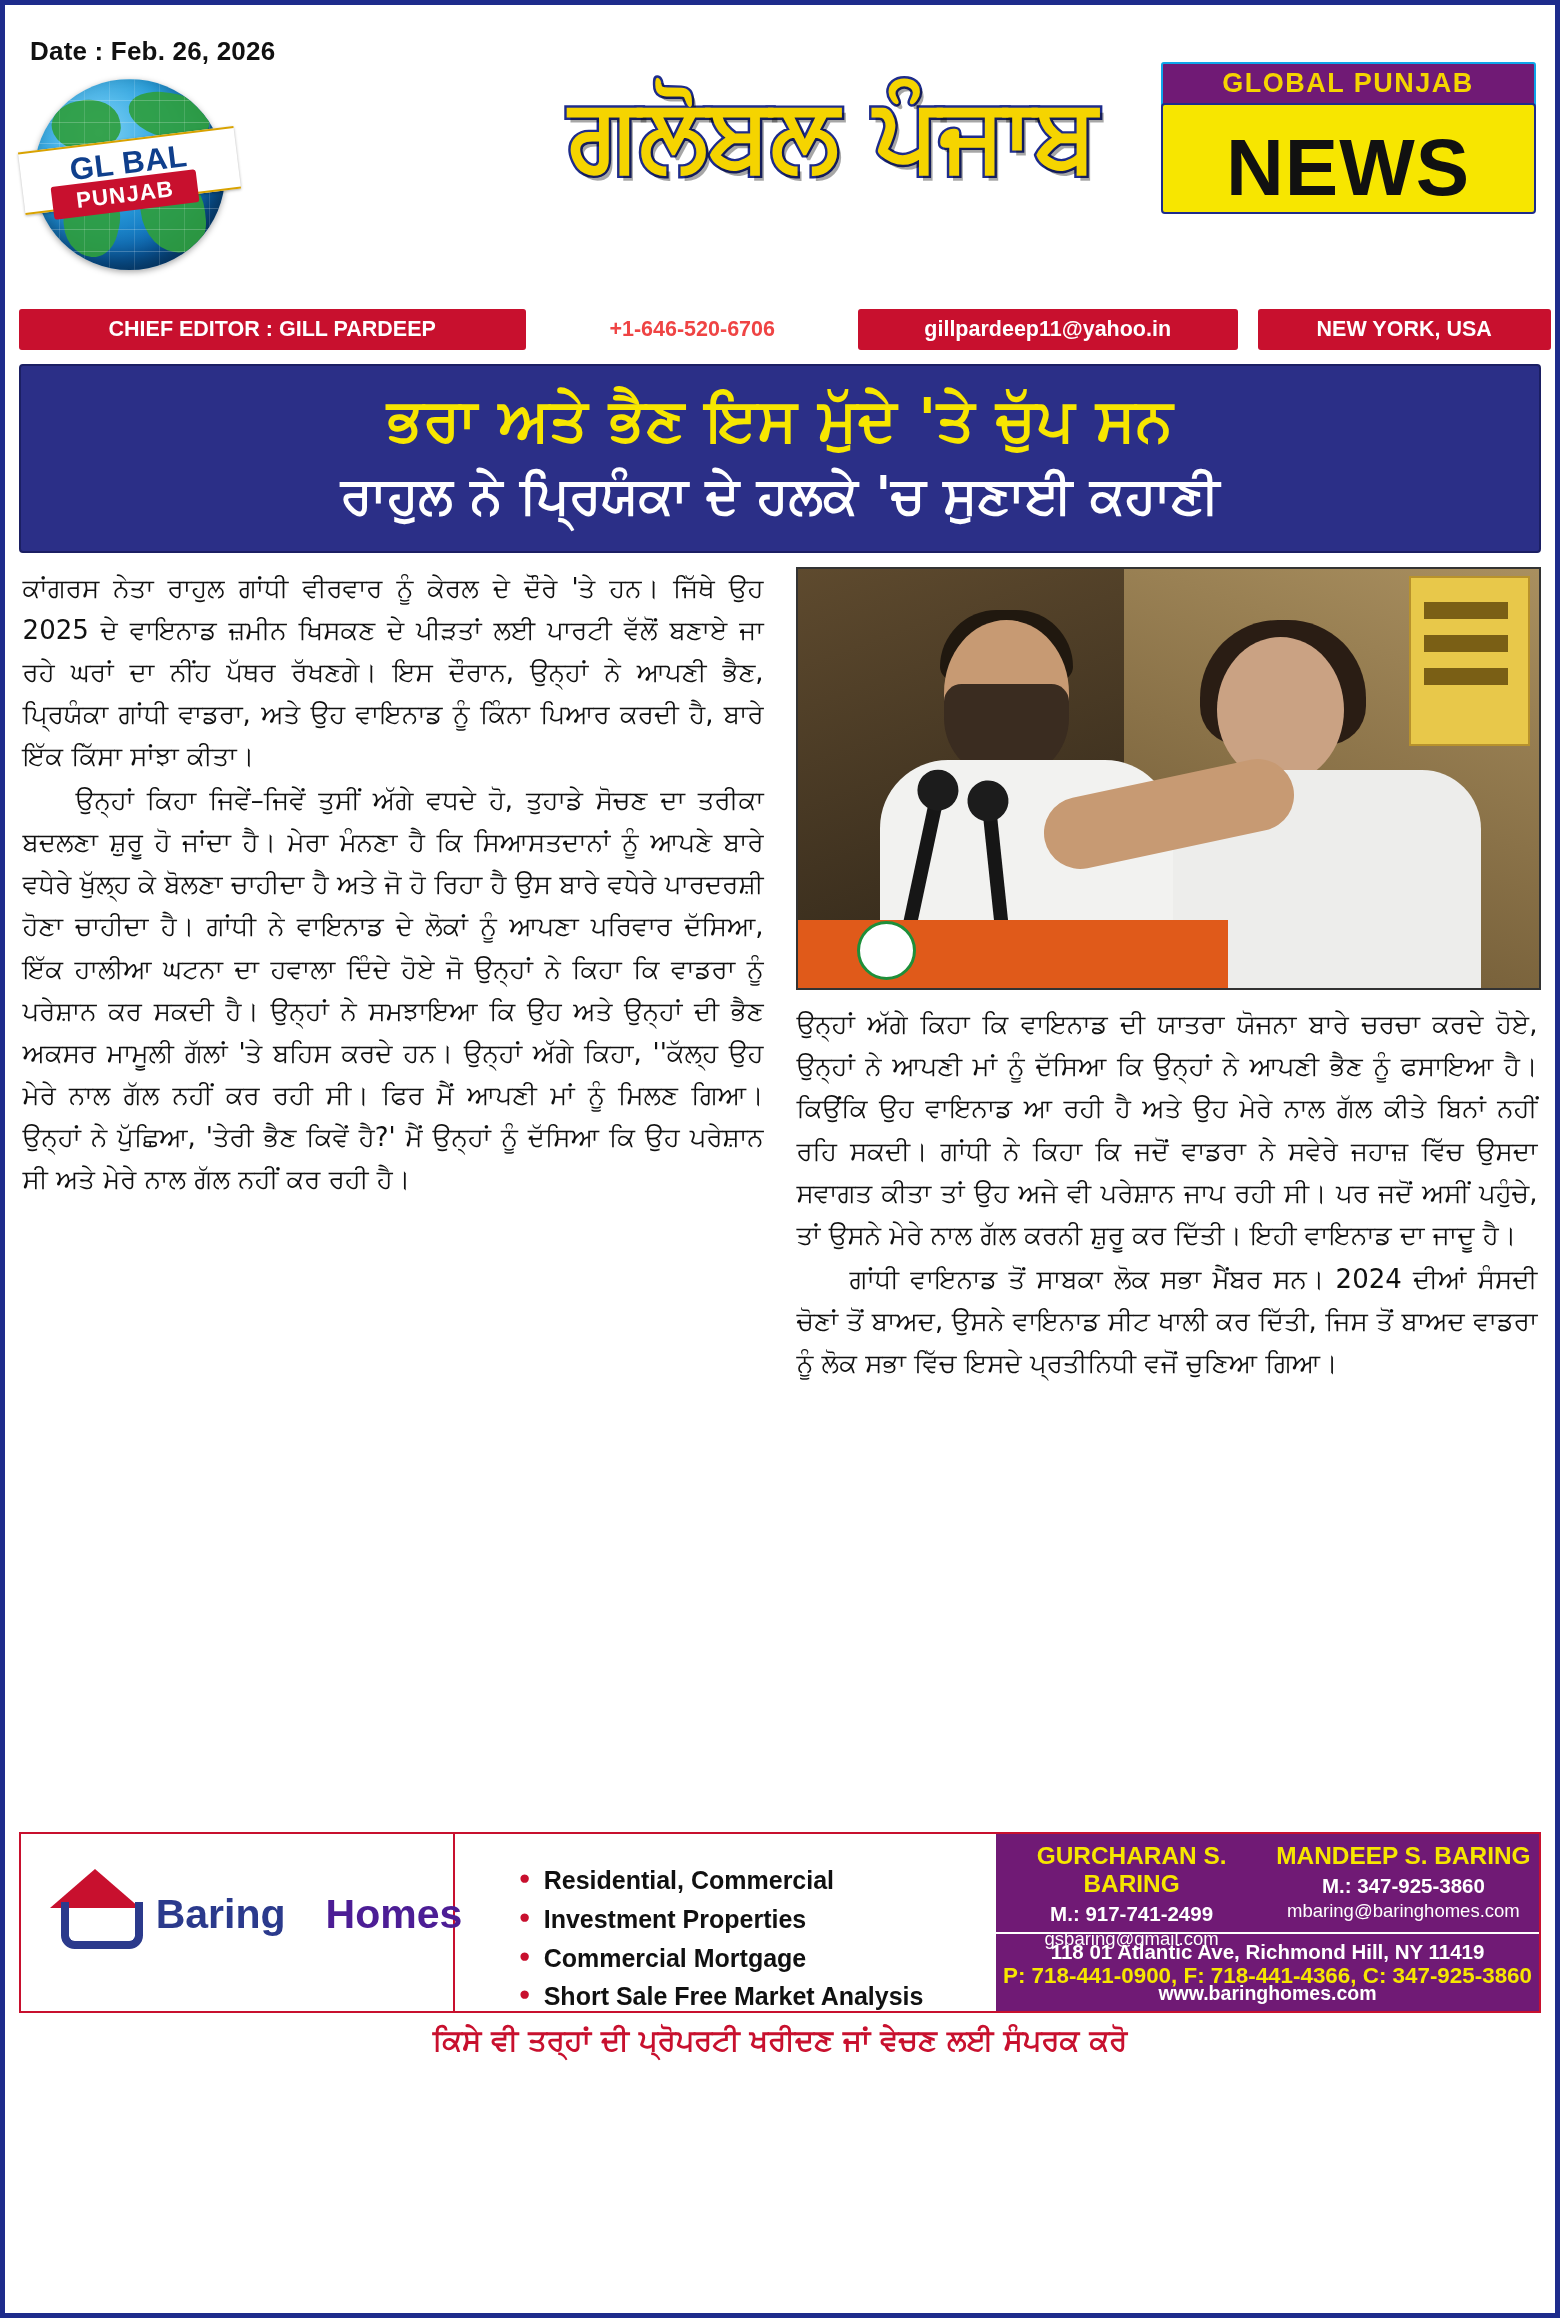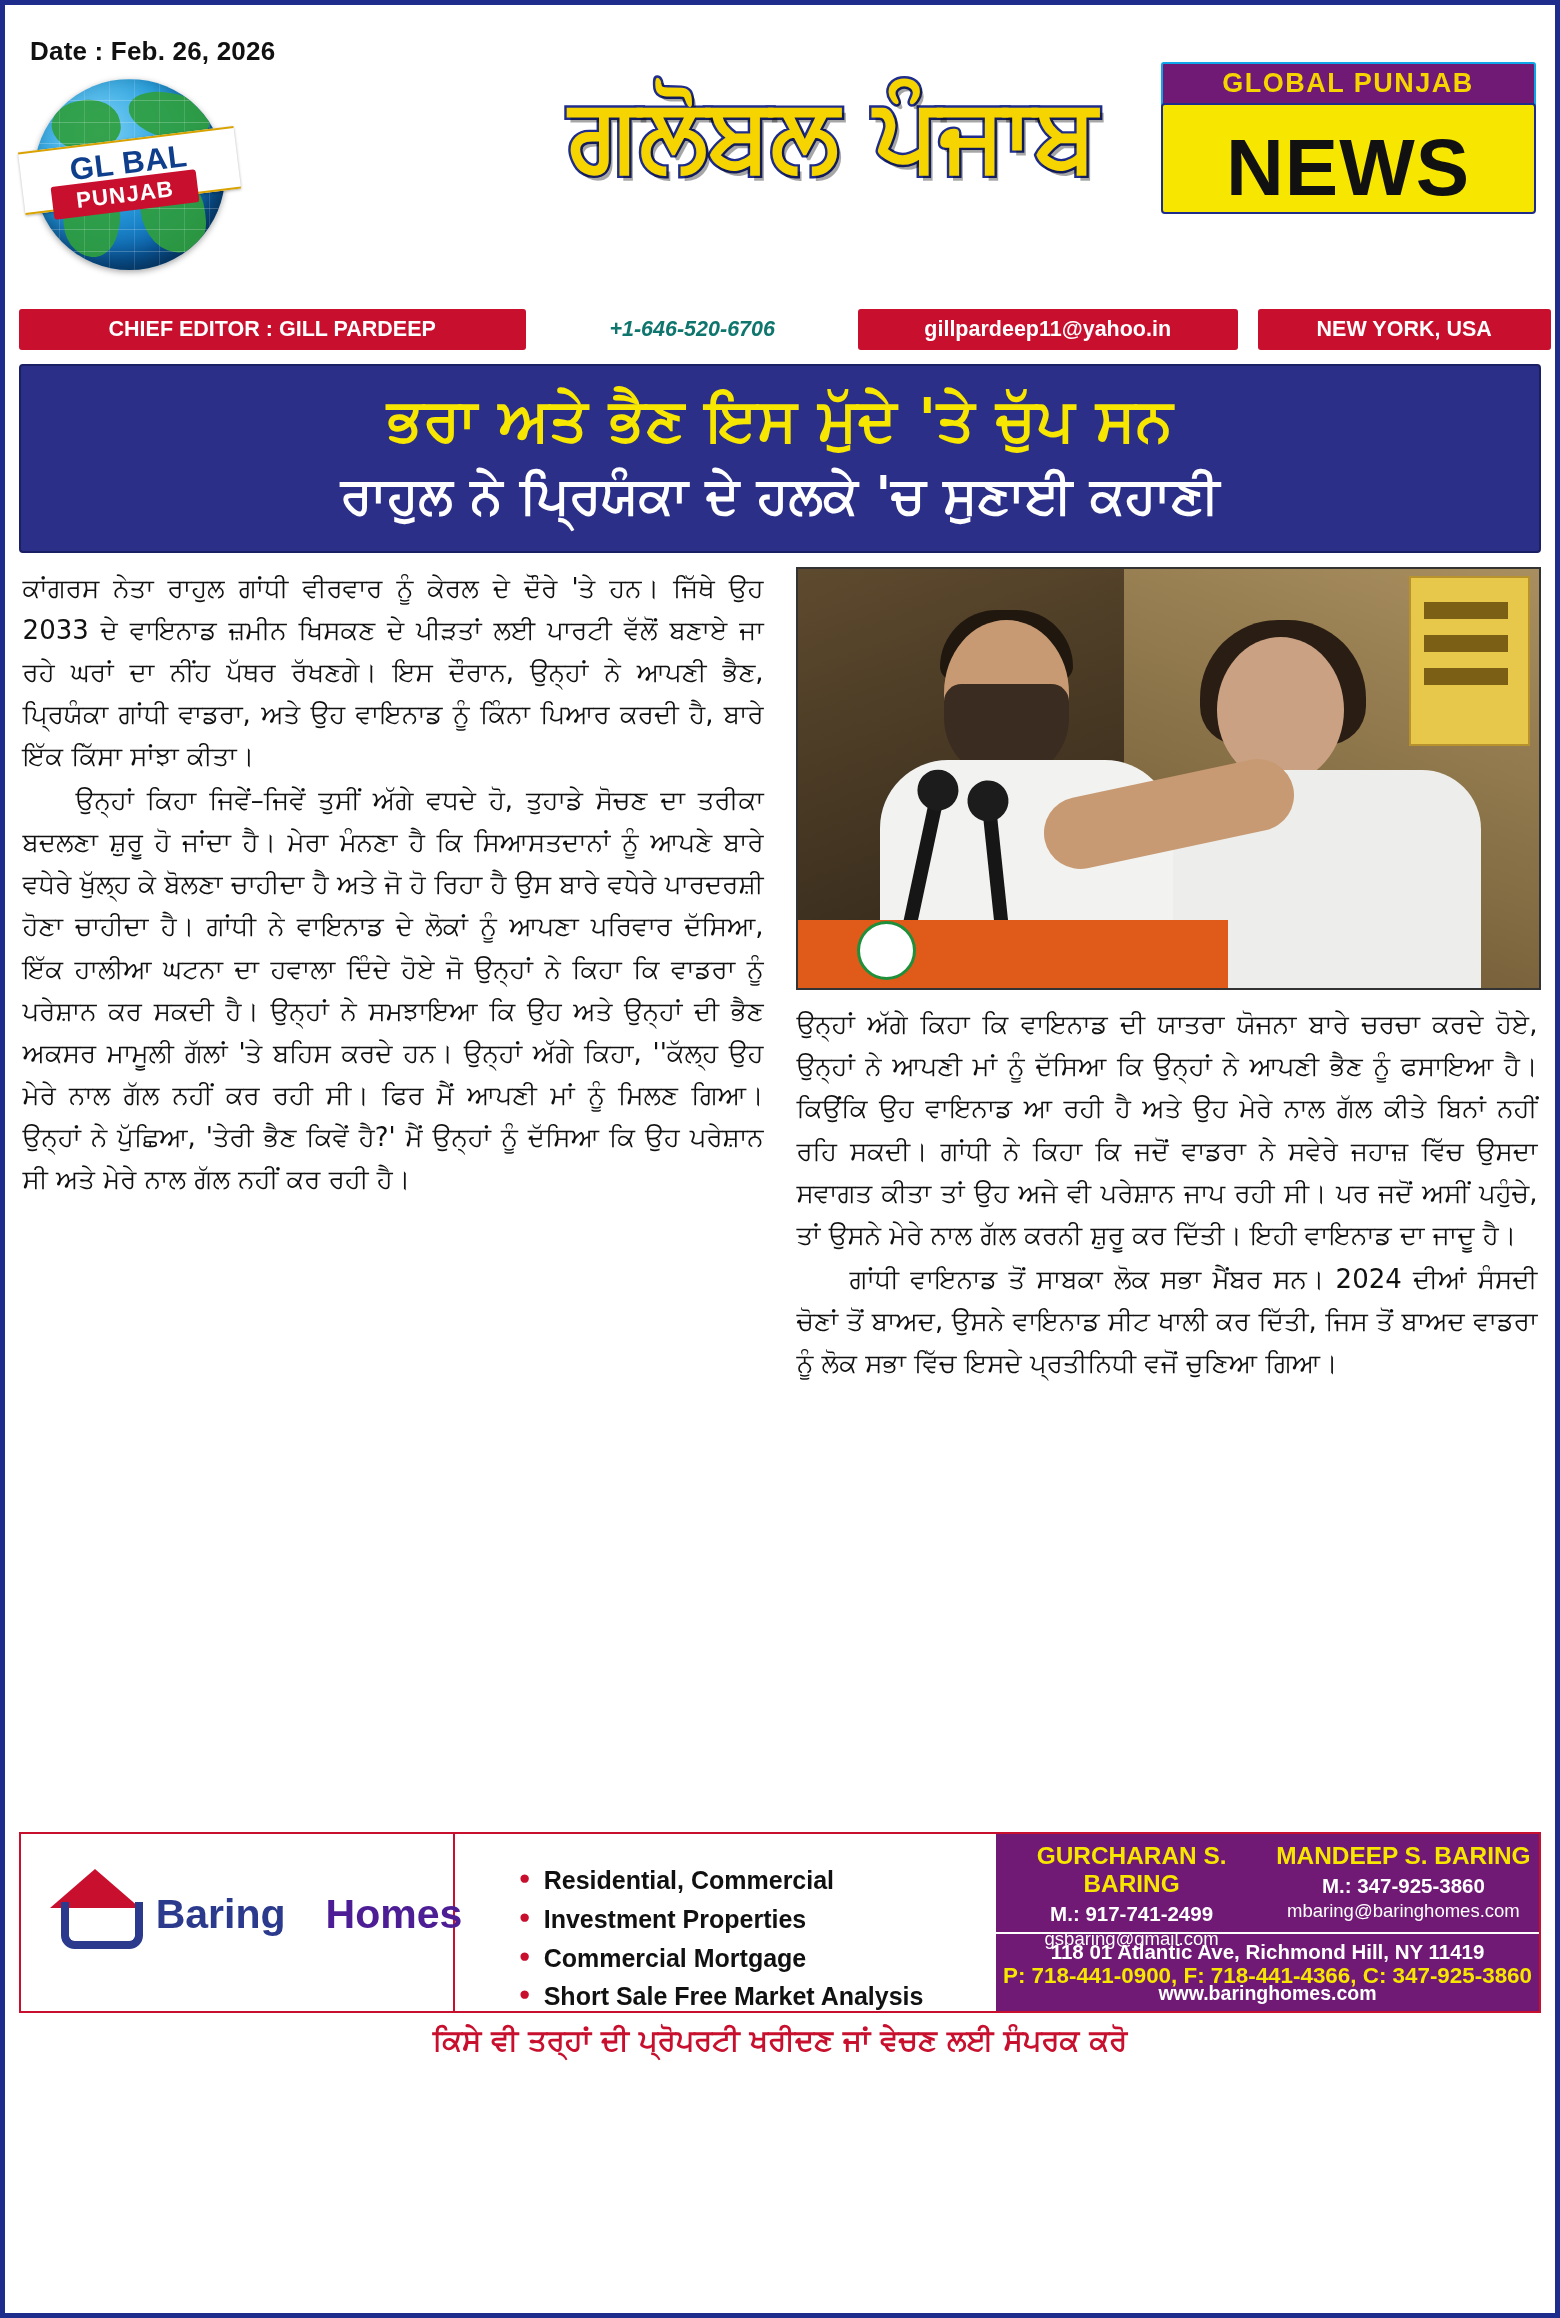--- a/index.html
+++ b/index.html
@@ -186,21 +186,21 @@
     height: 41px;
     line-height: 41px;
     font-size: 21.5px;
     font-weight: bold;
     color: #ffffff;
     text-align: center;
     border-radius: 2.9px;
   }
   .cb-red { background: #c8102e; }
   .cb-editor { left: 0; width: 507px; }
-  .cb-phone { left: 527px; width: 293px; background: #ffffff; color: #0f766e; font-style: italic; }
+  .cb-phone { left: 527px; width: 293px; background: #ffffff; color: #ef4444; }
   .cb-email { left: 839px; width: 380px; }
   .cb-city { left: 1239px; width: 293px; }
 
   
   .headline-band {
     margin: 9.8px 13.7px 0 13.7px;
     background: #2b2f87;
     border: 2.9px solid #1b1f63;
     border-radius: 3.9px;
     padding: 17.6px 9.8px 21.5px 9.8px;
@@ -423,21 +423,21 @@
     <div class="cb cb-red cb-city">NEW YORK, USA</div>
   </div>
 
   <div class="headline-band">
     <div class="headline-main">ਭਰਾ ਅਤੇ ਭੈਣ ਇਸ ਮੁੱਦੇ 'ਤੇ ਚੁੱਪ ਸਨ</div>
     <div class="headline-sub">ਰਾਹੁਲ ਨੇ ਪ੍ਰਿਯੰਕਾ ਦੇ ਹਲਕੇ 'ਚ ਸੁਣਾਈ ਕਹਾਣੀ</div>
   </div>
 
   <div class="body-wrap">
     <div class="col col-left">
-      <p>ਕਾਂਗਰਸ ਨੇਤਾ ਰਾਹੁਲ ਗਾਂਧੀ ਵੀਰਵਾਰ ਨੂੰ ਕੇਰਲ ਦੇ ਦੌਰੇ 'ਤੇ ਹਨ। ਜਿੱਥੇ ਉਹ 2033 ਦੇ ਵਾਇਨਾਡ ਜ਼ਮੀਨ ਖਿਸਕਣ ਦੇ ਪੀੜਤਾਂ ਲਈ ਪਾਰਟੀ ਵੱਲੋਂ ਬਣਾਏ ਜਾ ਰਹੇ ਘਰਾਂ ਦਾ ਨੀਂਹ ਪੱਥਰ ਰੱਖਣਗੇ। ਇਸ ਦੌਰਾਨ, ਉਨ੍ਹਾਂ ਨੇ ਆਪਣੀ ਭੈਣ, ਪ੍ਰਿਯੰਕਾ ਗਾਂਧੀ ਵਾਡਰਾ, ਅਤੇ ਉਹ ਵਾਇਨਾਡ ਨੂੰ ਕਿੰਨਾ ਪਿਆਰ ਕਰਦੀ ਹੈ, ਬਾਰੇ ਇੱਕ ਕਿੱਸਾ ਸਾਂਝਾ ਕੀਤਾ।</p>
+      <p>ਕਾਂਗਰਸ ਨੇਤਾ ਰਾਹੁਲ ਗਾਂਧੀ ਵੀਰਵਾਰ ਨੂੰ ਕੇਰਲ ਦੇ ਦੌਰੇ 'ਤੇ ਹਨ। ਜਿੱਥੇ ਉਹ 2025 ਦੇ ਵਾਇਨਾਡ ਜ਼ਮੀਨ ਖਿਸਕਣ ਦੇ ਪੀੜਤਾਂ ਲਈ ਪਾਰਟੀ ਵੱਲੋਂ ਬਣਾਏ ਜਾ ਰਹੇ ਘਰਾਂ ਦਾ ਨੀਂਹ ਪੱਥਰ ਰੱਖਣਗੇ। ਇਸ ਦੌਰਾਨ, ਉਨ੍ਹਾਂ ਨੇ ਆਪਣੀ ਭੈਣ, ਪ੍ਰਿਯੰਕਾ ਗਾਂਧੀ ਵਾਡਰਾ, ਅਤੇ ਉਹ ਵਾਇਨਾਡ ਨੂੰ ਕਿੰਨਾ ਪਿਆਰ ਕਰਦੀ ਹੈ, ਬਾਰੇ ਇੱਕ ਕਿੱਸਾ ਸਾਂਝਾ ਕੀਤਾ।</p>
       <p class="indent">ਉਨ੍ਹਾਂ ਕਿਹਾ ਜਿਵੇਂ–ਜਿਵੇਂ ਤੁਸੀਂ ਅੱਗੇ ਵਧਦੇ ਹੋ, ਤੁਹਾਡੇ ਸੋਚਣ ਦਾ ਤਰੀਕਾ ਬਦਲਣਾ ਸ਼ੁਰੂ ਹੋ ਜਾਂਦਾ ਹੈ। ਮੇਰਾ ਮੰਨਣਾ ਹੈ ਕਿ ਸਿਆਸਤਦਾਨਾਂ ਨੂੰ ਆਪਣੇ ਬਾਰੇ ਵਧੇਰੇ ਖੁੱਲ੍ਹ ਕੇ ਬੋਲਣਾ ਚਾਹੀਦਾ ਹੈ ਅਤੇ ਜੋ ਹੋ ਰਿਹਾ ਹੈ ਉਸ ਬਾਰੇ ਵਧੇਰੇ ਪਾਰਦਰਸ਼ੀ ਹੋਣਾ ਚਾਹੀਦਾ ਹੈ। ਗਾਂਧੀ ਨੇ ਵਾਇਨਾਡ ਦੇ ਲੋਕਾਂ ਨੂੰ ਆਪਣਾ ਪਰਿਵਾਰ ਦੱਸਿਆ, ਇੱਕ ਹਾਲੀਆ ਘਟਨਾ ਦਾ ਹਵਾਲਾ ਦਿੰਦੇ ਹੋਏ ਜੋ ਉਨ੍ਹਾਂ ਨੇ ਕਿਹਾ ਕਿ ਵਾਡਰਾ ਨੂੰ ਪਰੇਸ਼ਾਨ ਕਰ ਸਕਦੀ ਹੈ। ਉਨ੍ਹਾਂ ਨੇ ਸਮਝਾਇਆ ਕਿ ਉਹ ਅਤੇ ਉਨ੍ਹਾਂ ਦੀ ਭੈਣ ਅਕਸਰ ਮਾਮੂਲੀ ਗੱਲਾਂ 'ਤੇ ਬਹਿਸ ਕਰਦੇ ਹਨ। ਉਨ੍ਹਾਂ ਅੱਗੇ ਕਿਹਾ, ''ਕੱਲ੍ਹ ਉਹ ਮੇਰੇ ਨਾਲ ਗੱਲ ਨਹੀਂ ਕਰ ਰਹੀ ਸੀ। ਫਿਰ ਮੈਂ ਆਪਣੀ ਮਾਂ ਨੂੰ ਮਿਲਣ ਗਿਆ। ਉਨ੍ਹਾਂ ਨੇ ਪੁੱਛਿਆ, 'ਤੇਰੀ ਭੈਣ ਕਿਵੇਂ ਹੈ?' ਮੈਂ ਉਨ੍ਹਾਂ ਨੂੰ ਦੱਸਿਆ ਕਿ ਉਹ ਪਰੇਸ਼ਾਨ ਸੀ ਅਤੇ ਮੇਰੇ ਨਾਲ ਗੱਲ ਨਹੀਂ ਕਰ ਰਹੀ ਹੈ।</p>
     </div>
 
     <div class="col col-right">
       <div class="photo">
         <div class="ph-bg-left"></div>
         <div class="ph-bg-right"></div>
         <div class="ph-yellowpanel"></div>
         <div class="ph-woman-hair"></div>
         <div class="ph-woman-head"></div>

